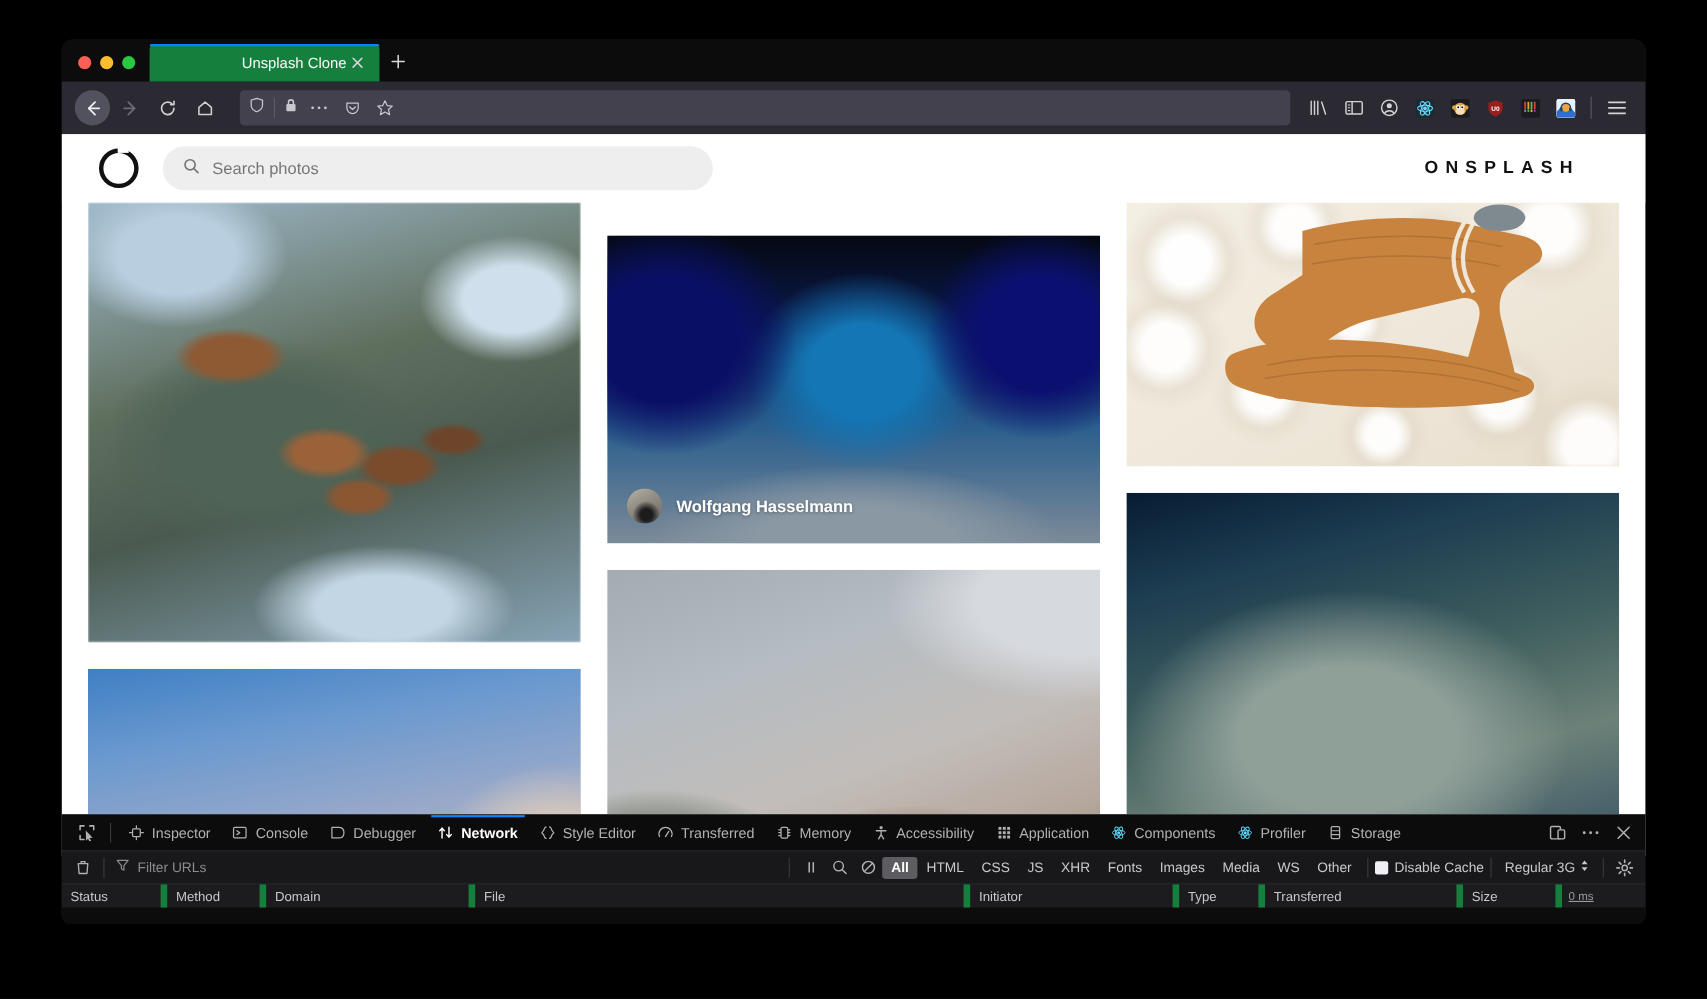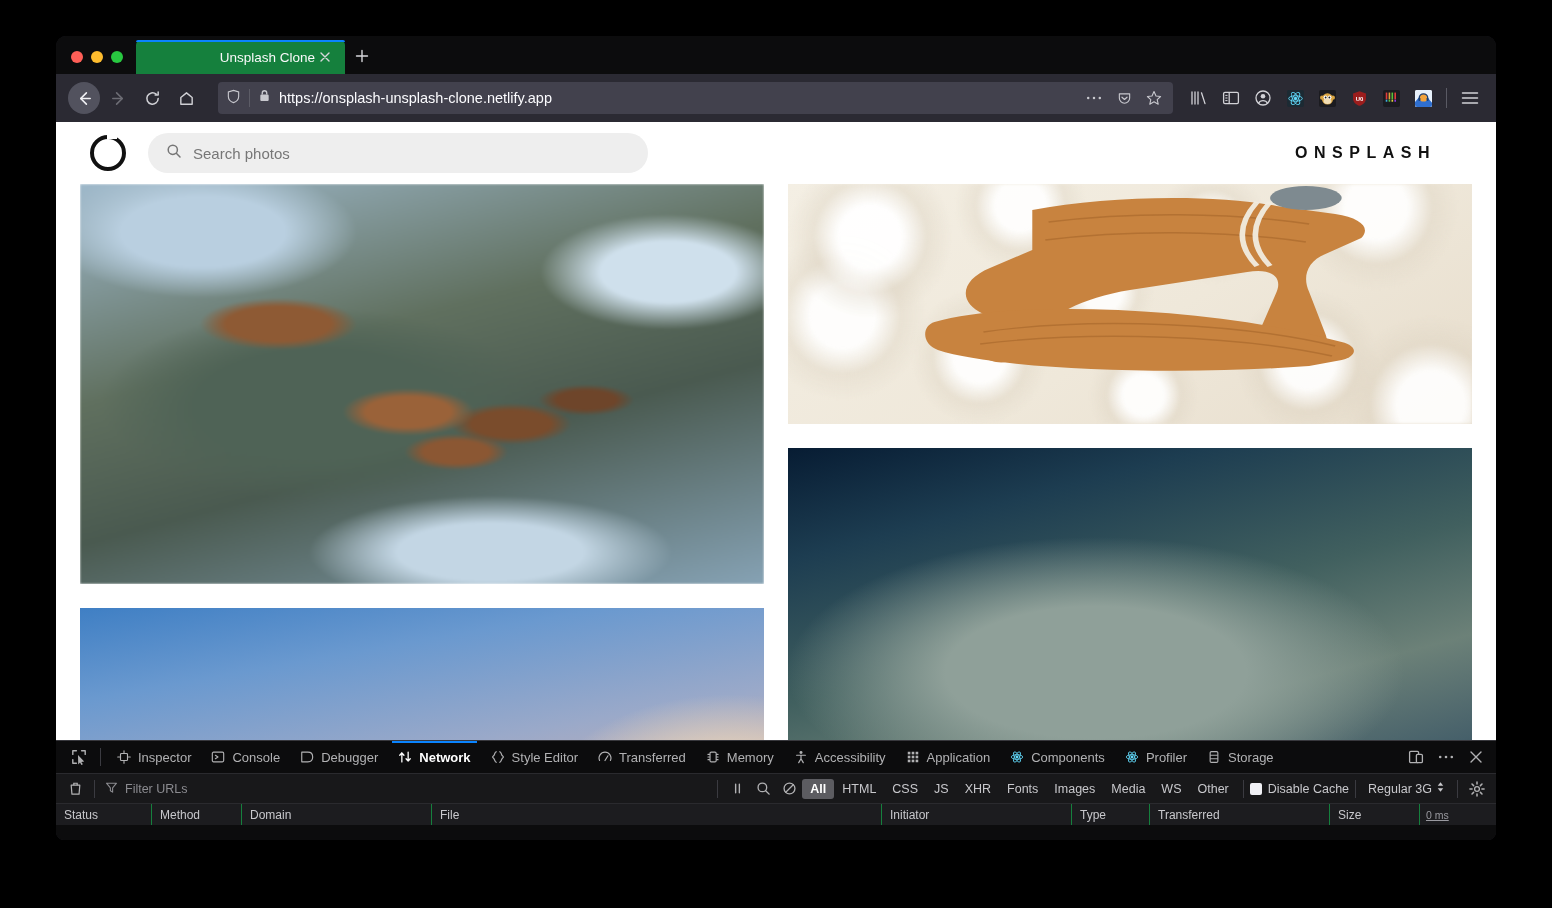--- a/index.html
+++ b/index.html
@@ -398,21 +398,21 @@
     border-top: 1px solid #2a2a2e;
     display: flex;
     align-items: stretch;
     color: #c8c8cc;
     font-size: 12px;
   }
   .dt-th {
     display: flex;
     align-items: center;
     padding-left: 8px;
-    border-right: 1px solid #15803d;
+    border-right: 6px solid #15803d;
     white-space: nowrap;
     overflow: hidden;
   }
   .dt-th.t-status { width: 96px; }
   .dt-th.t-method { width: 90px; }
   .dt-th.t-domain { width: 190px; }
   .dt-th.t-file   { flex: 1; }
   .dt-th.t-initiator { width: 190px; }
   .dt-th.t-type   { width: 78px; }
   .dt-th.t-transferred { width: 180px; }
@@ -480,21 +480,20 @@
             </svg>
         </span>
         <span class="url-sep"></span>
         <span>
           <svg width="13" height="14" viewBox="0 0 14 15">
               <rect x="2.5" y="6" width="9" height="7" rx="1.2" fill="#c8c8ce"></rect>
               <path d="M4.6 6 V4.3 A2.4 2.4 0 0 1 9.4 4.3 V6" stroke="#c8c8ce" stroke-width="1.5" fill="none"></path>
             </svg>
         </span>
       </div>
-      <span class="url-text">https://onsplash-unsplash-clone.netlify.app</span>
       <span class="url-action">
         <svg width="16" height="6" viewBox="0 0 16 6">
             <circle cx="2.2" cy="3" r="1.25" fill="currentColor"></circle>
             <circle cx="8" cy="3" r="1.25" fill="currentColor"></circle>
             <circle cx="13.8" cy="3" r="1.25" fill="currentColor"></circle>
           </svg>
       </span>
       <span class="url-action">
         <svg width="15" height="15" viewBox="0 0 16 16">
             <path d="M2.5 3 H13.5 V7.5 A5.5 5.5 0 0 1 2.5 7.5 Z" stroke="currentColor" stroke-width="1.2" fill="none" stroke-linejoin="round"></path>
@@ -607,20 +606,32 @@
 
       <div class="col c1">
         <div class="photo-card" style="height:400px">
           <div class="art art-pinecone"></div>
         </div>
         <div class="photo-card" style="height:300px">
           <div class="art art-skyline"></div>
         </div>
       </div>
 
+      <div class="col c2">
+        <div class="photo-card" style="height:280px">
+          <div class="art art-aurora"></div>
+          <div class="credit">
+            <span class="credit-avatar"></span>
+            <span class="credit-name">Wolfgang Hasselmann</span>
+          </div>
+        </div>
+        <div class="photo-card" style="height:300px">
+          <div class="art art-dunes"></div>
+        </div>
+      </div>
 
       <div class="col c3">
         <div class="photo-card" style="height:240px">
           <div class="art art-horse">
             <svg width="100%" height="100%" viewBox="0 0 420 240" preserveAspectRatio="none" style="position:absolute;inset:0">
               <g fill="#c8833f">
                 <path d="M150 26 C196 12 260 10 300 22 L336 30 C352 34 358 44 352 54 L330 70 C318 78 316 94 320 108 L330 150 C334 168 326 176 312 172 L300 168 C290 164 288 150 292 138 L300 108 C304 92 296 84 282 88 L210 106 C180 114 160 132 152 152 L146 168 C140 180 126 182 120 172 C114 162 120 150 132 140 L120 130 C104 118 106 96 124 84 L150 66 Z"></path>
                 <path d="M90 138 C130 118 240 120 320 150 L340 158 C350 162 350 172 340 176 L320 182 C240 192 130 186 92 166 C82 160 82 142 90 138 Z"></path>
               </g>
               <g stroke="#a8682c" stroke-width="1.4" fill="none" opacity="0.65">

